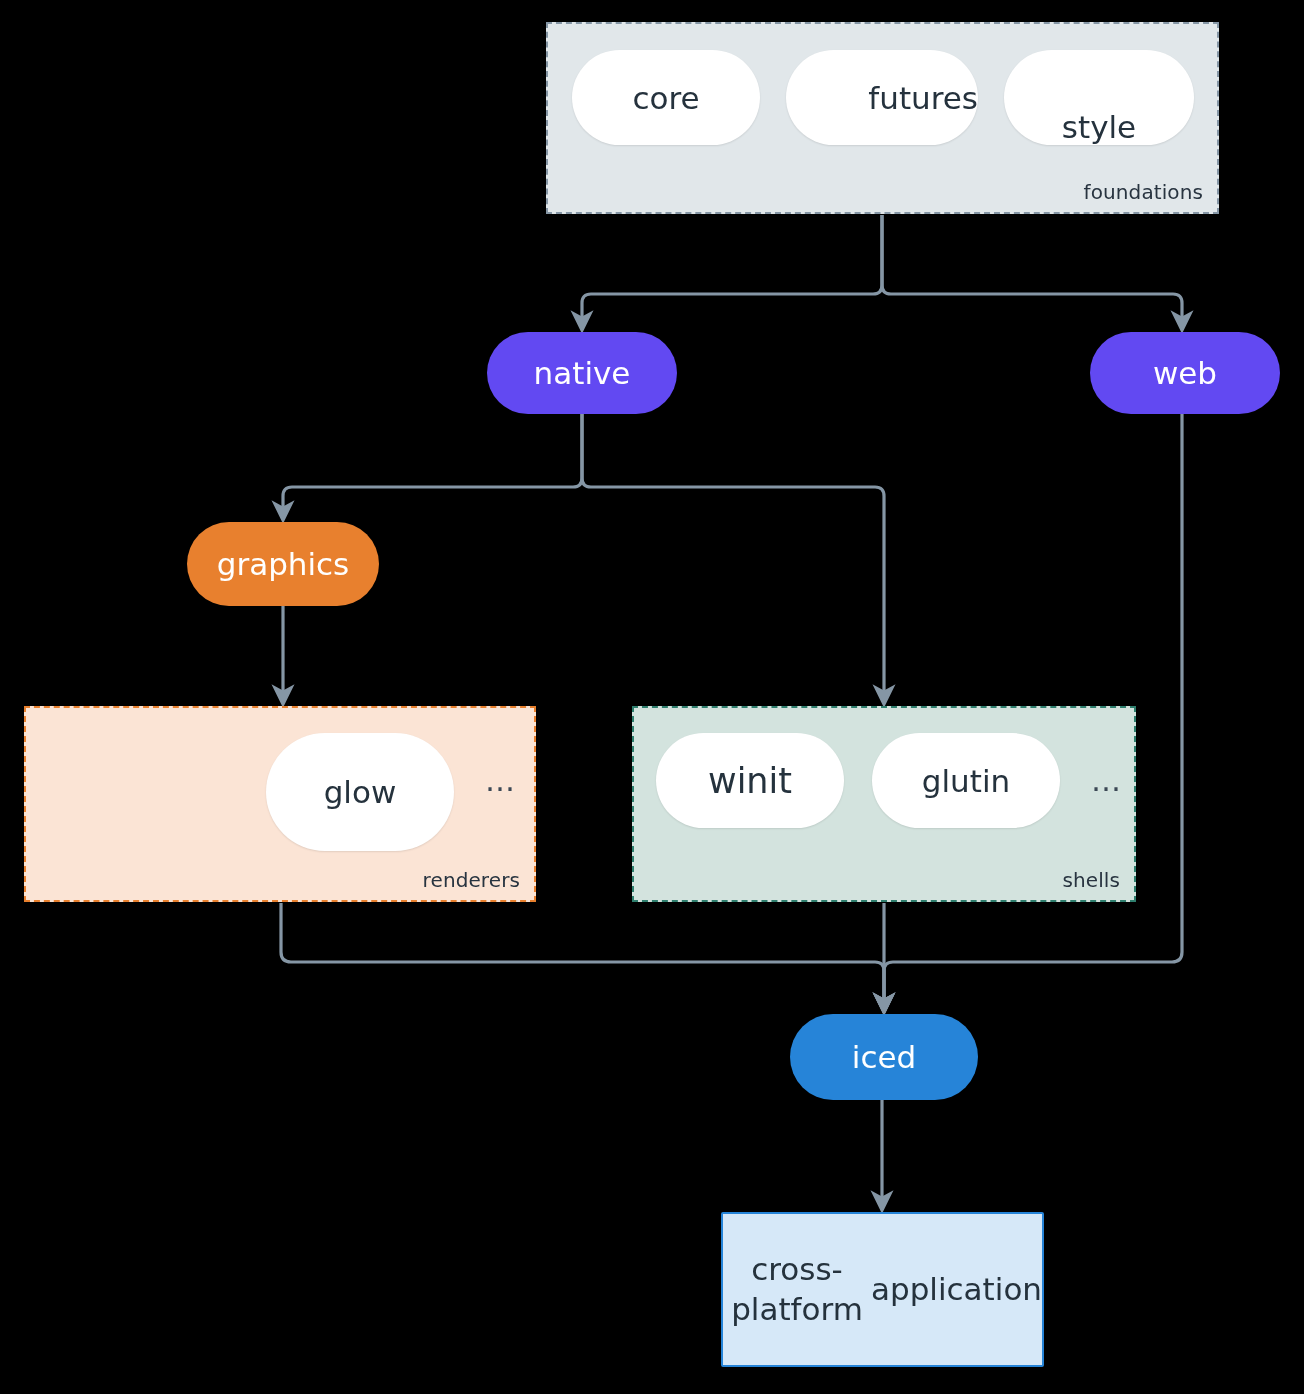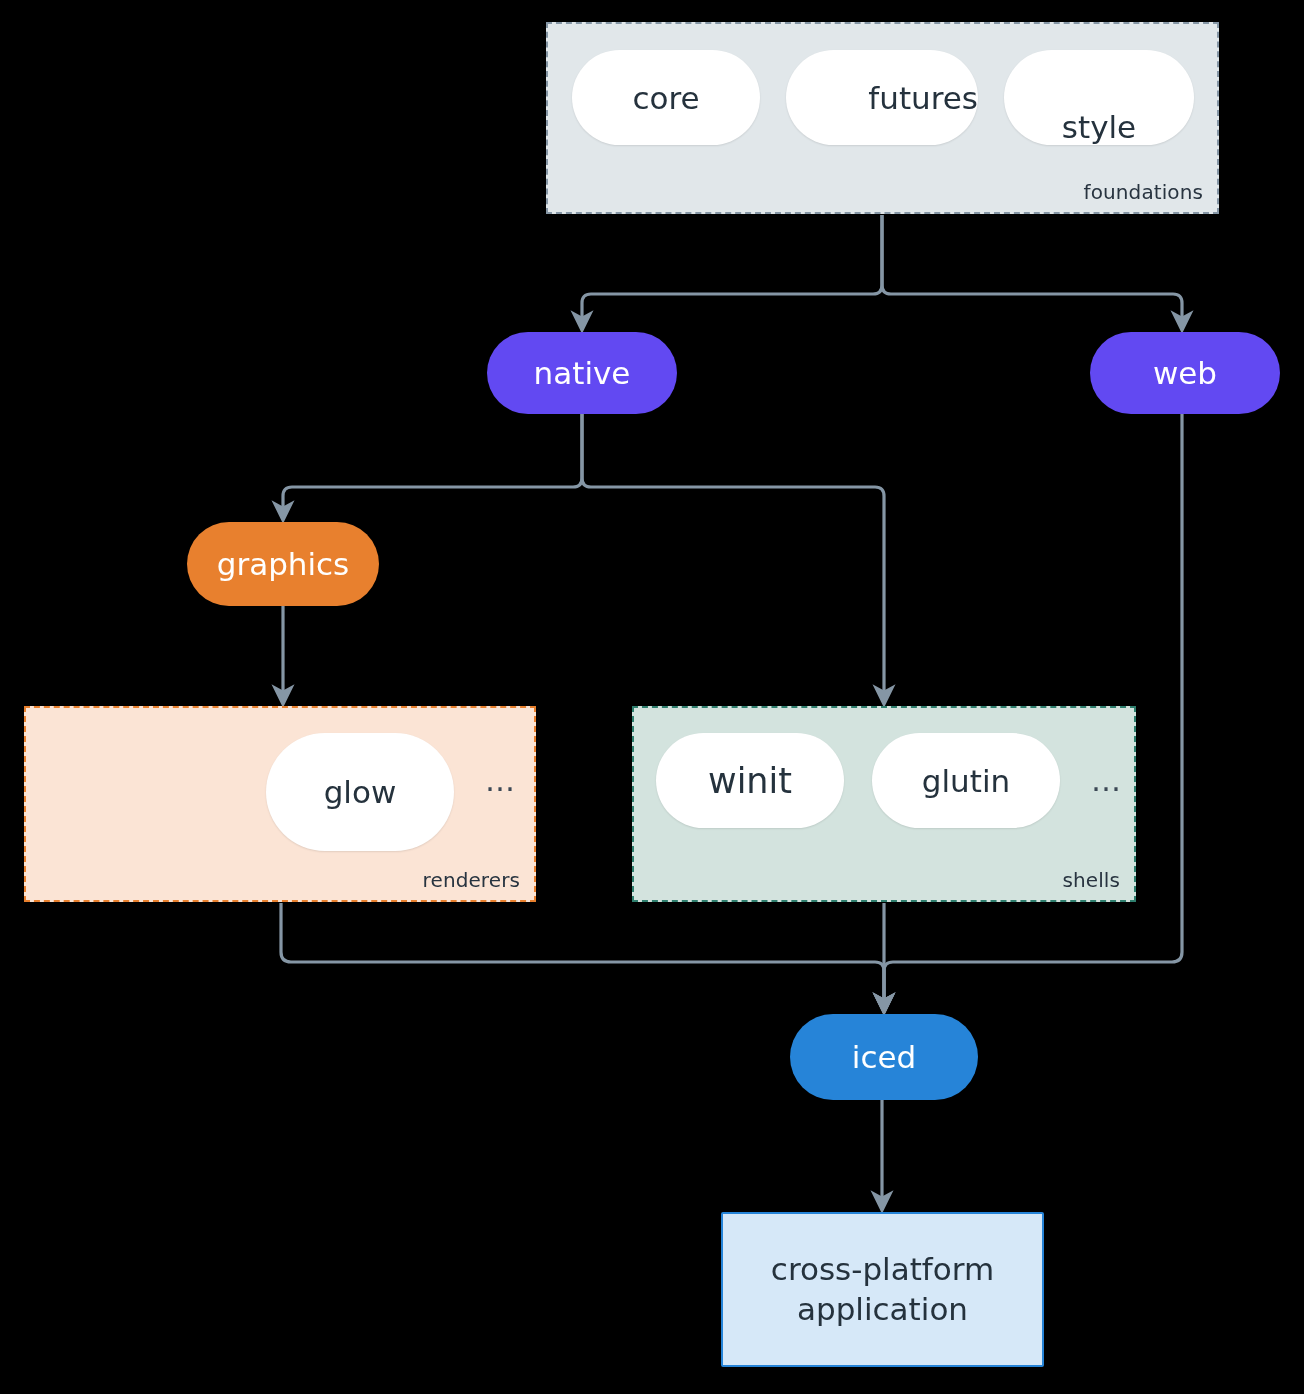--- a/index.html
+++ b/index.html
@@ -148,18 +148,18 @@
   </div>
   <div class="pill" style="position:absolute; left:872px; top:733px; width:188px; height:95px; font-size:31px;">
     <span>glutin</span>
   </div>
   <div class="ellipsis" style="position:absolute; left:1077px; top:766px;">…</div>
 
   <div class="node capsule" style="left:790px; top:1014px; width:188px; height:86px; background:#2684d8;">
     <span>iced</span>
   </div>
 
-  <div class="node rect" style="left:721px; top:1212px; width:323px; height:155px; background:#d6e8f8; border:2px solid #2684d8; flex-direction:column;">
+  <div class="node rect" style="left:721px; top:1212px; width:323px; height:155px; background:#d6e8f8; border:2px solid #2684d8; flex-direction:row;">
     <span>cross-platform</span>
     <span>application</span>
   </div>
 
 </div>
 
 </body></html>

